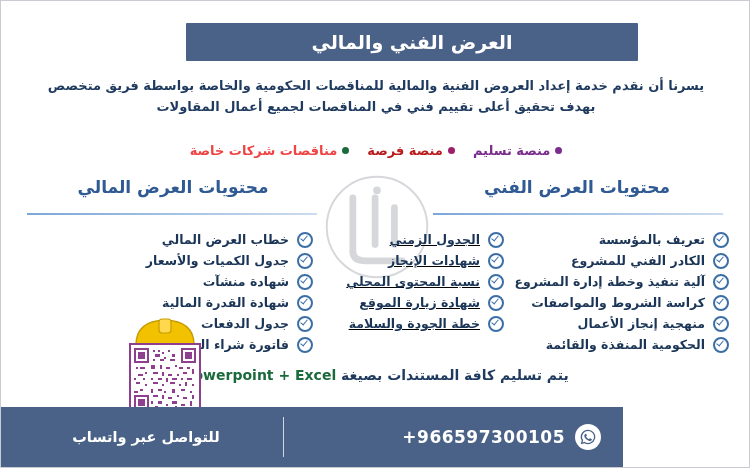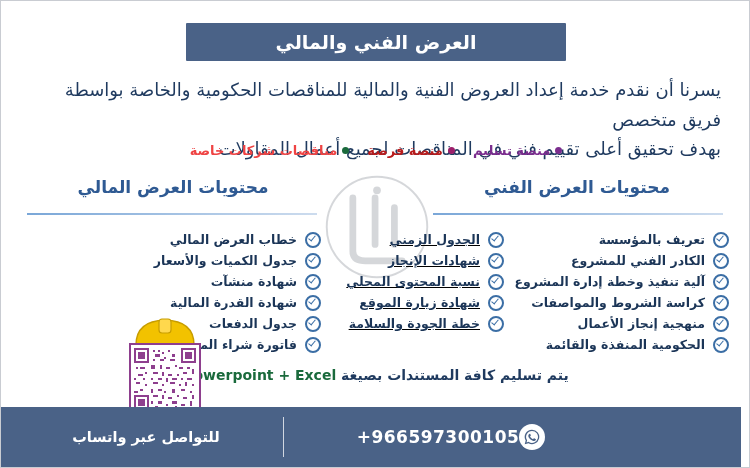--- a/index.html
+++ b/index.html
@@ -13,33 +13,33 @@
   
   .page{
     position:absolute;left:0;top:0;width:750px;height:468px;
     box-sizing:border-box;
     border:1px solid #c9ccd2;
     background:#ffffff;
   }
 
   
   .title-bar{
-    position:absolute;left:185px;top:22px;width:380px;height:38px;
+    position:absolute;left:185px;top:22px;width:452px;height:38px;
     background:#4a6287;
     display:flex;align-items:center;justify-content:center;
     border-radius:1px;
   }
   .title-bar span{
     color:#ffffff;font-size:19px;font-weight:bold;letter-spacing:0px;
   }
 
   .intro{
     position:absolute;left:30px;top:74px;width:690px;
-    text-align:right;color:#1f3a5f;
-    font-size:18px;font-weight:normal;line-height:1.65;
+    text-align:center;color:#1f3a5f;
+    font-size:13px;font-weight:bold;line-height:1.65;
   }
 
   
   .legend{
     position:absolute;left:0;top:142px;width:750px;
     display:flex;justify-content:center;align-items:center;gap:18px;
     font-size:13px;font-weight:bold;
   }
   .legend-item{display:flex;align-items:center;gap:5px;}
   .dot{width:7px;height:7px;border-radius:50%;display:inline-block;}
@@ -58,21 +58,21 @@
   }
   .sec-rule.tech{right:26px;}
   .sec-rule.fin{left:26px;}
 
   
   .list{
     position:absolute;top:228px;width:300px;
   }
   .list.tech{right:20px;}
   .list.mid{right:245px;width:250px;text-decoration:underline;}
-  .list.fin{left:20px;}
+  .list.fin{left:12px;}
 
   .li{
     display:flex;align-items:center;justify-content:flex-start;
     gap:8px;height:21px;font-size:12.5px;color:#1b3557;font-weight:bold;
     direction:rtl;
   }
   .li .chk{
     flex:0 0 auto;
     width:12px;height:12px;border-radius:50%;
     border:2px solid #3b6ea5;background:#ffffff;
@@ -92,34 +92,34 @@
 
   
   .formats{
     position:absolute;left:0;top:366px;width:750px;text-align:center;
     color:#1f3a5f;font-size:14px;font-weight:bold;
   }
   .formats .en{color:#1a6a3c;}
 
   
   .footer{
-    position:absolute;left:0;bottom:0;width:740px;height:60px;
+    position:absolute;left:0;bottom:0;width:622px;height:60px;
     background:#4a6287;
   }
   .footer .sep{
     position:absolute;left:282px;top:10px;width:1px;height:40px;background:#ffffff;opacity:.75;
   }
   .footer .wa-text{
     position:absolute;left:20px;top:0;height:60px;width:250px;
     display:flex;align-items:center;justify-content:center;
     color:#ffffff;font-size:14.5px;font-weight:bold;
   }
   .footer .phone-wrap{
     position:absolute;left:300px;top:0;height:60px;width:300px;
-    display:flex;align-items:center;justify-content:center;
+    display:flex;align-items:center;gap:10px;
   }
   .footer .phone{
     color:#ffffff;font-size:17px;font-weight:bold;direction:ltr;letter-spacing:.5px;
   }
   .wa-icon{
     width:26px;height:26px;border-radius:50%;background:#ffffff;
     display:flex;align-items:center;justify-content:center;
   }
   .wa-icon svg{display:block;}
 

